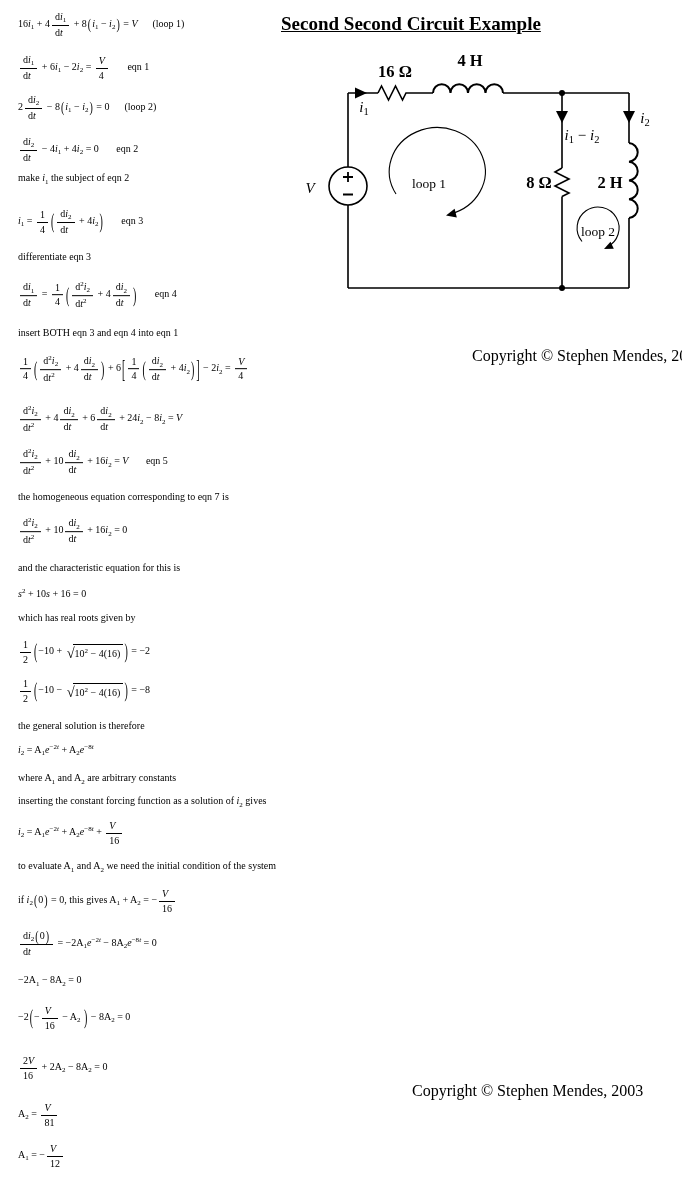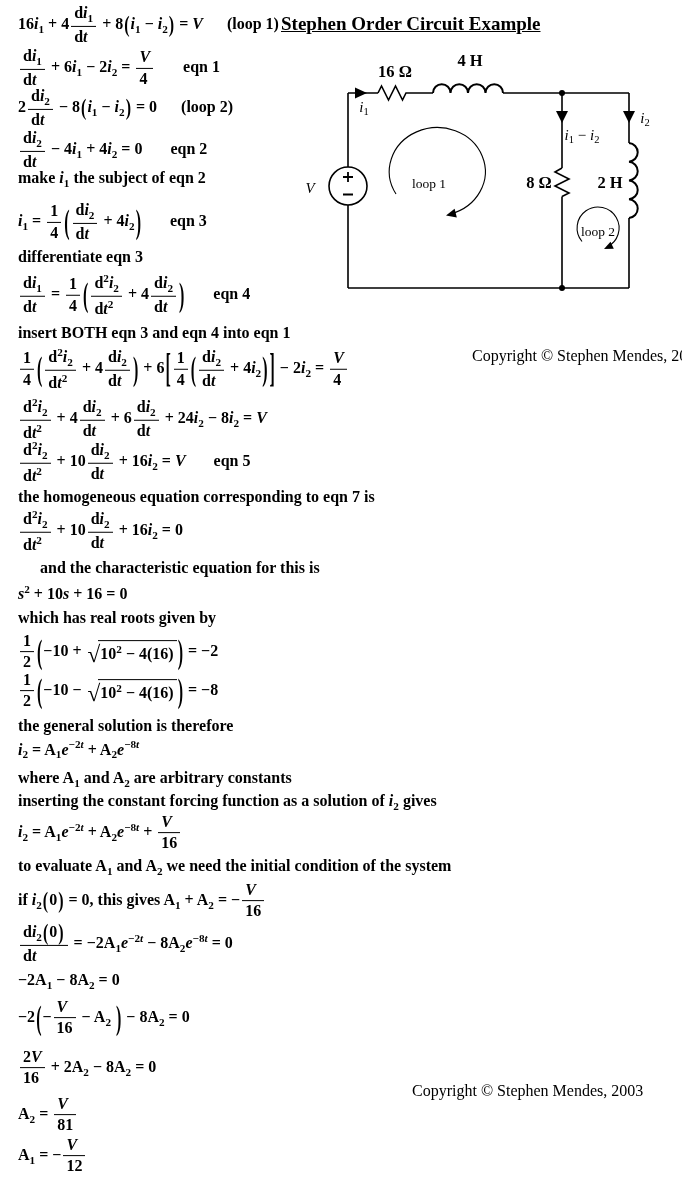--- a/index.html
+++ b/index.html
@@ -4,21 +4,21 @@
 <style>
   html,body{margin:0;padding:0;background:#fff;}
   body{width:682px;height:1182px;position:relative;overflow:hidden;
        font-family:"Liberation Serif",serif;color:#000;}
   .title{position:absolute;left:281px;top:13px;font-size:19px;font-weight:bold;
          text-decoration:underline;white-space:nowrap;}
   .copyright{position:absolute;font-size:16px;white-space:nowrap;transform:translateY(-50%);}
   .copyright.top{left:472px;top:356px;}
   .copyright.bottom{left:412px;top:1091px;}
   .eqline{position:absolute;transform:translateY(-50%);white-space:nowrap;
-          font-size:16px;line-height:1.15;font-weight:bold;}
+          font-size:10px;line-height:1.15;}
   .clabel{position:absolute;transform:translate(-50%,-50%);font-size:15px;white-space:nowrap;}
   .clabel.bold{font-weight:bold;font-size:16.5px;}
   .clabel.small{font-size:13.5px;}
   
   .mi{font-style:italic;}
   .ms{font-size:70%;}
   .msub{vertical-align:-0.35em;}
   .msup{vertical-align:0.55em;}
   .frac{display:inline-block;vertical-align:middle;text-align:left;margin:0 2px;}
   .frac>.num{display:block;border-bottom:1px solid #000;padding:0 3px 1px;}
@@ -26,21 +26,21 @@
   .bigd{display:inline-block;vertical-align:middle;transform:scaleY(var(--s,2.15));
         margin:0 1px;line-height:1;}
   .sqrt{display:inline-flex;vertical-align:middle;align-items:stretch;margin-left:2px;}
   .rad{font-size:1.45em;line-height:0.8;align-self:flex-end;margin-right:-2px;}
   .sqb{border-top:1.4px solid #000;padding:2px 3px 0 2px;}
   svg{position:absolute;left:0;top:0;}
 </style>
 </head>
 <body>
 
-<div class="title">Stephen Order Circuit Example</div>
+<div class="title">Second Second Circuit Example</div>
 
 <svg width="682" height="400" viewBox="0 0 682 400">
   <g stroke="#000" stroke-width="1.6" fill="none">
     <path d="M348,93 H378 M412,93 H433 M503,93 H629
              M348,93 V167 M348,205 V288 M348,288 H629
              M629,93 V143 M629,218 V288
              M562,93 V168 M562,196.5 V288"></path>
     <path d="M378,93 L381.5,86 L388.5,100 L395.5,86 L402.5,100 L406,93 L412,93"></path>
     <path stroke-width="2" d="M433,93 a8.75,8.75 0 0 1 17.5,0 a8.75,8.75 0 0 1 17.5,0 a8.75,8.75 0 0 1 17.5,0 a8.75,8.75 0 0 1 17.5,0"></path>
     <path d="M562,168 L555,172 L569,179 L555,186 L569,193 L562,196.5"></path>
@@ -84,21 +84,21 @@
     <div class="eqline" style="left: 18px; top: 179px;"><span class="m">make <span class="mi">i</span><span class="ms msub">1</span> the subject of eqn 2</span></div>
     <div class="eqline" style="left: 18px; top: 222px;"><span class="m"><span class="mi">i</span><span class="ms msub">1</span> = <span class="frac"><span class="num">1</span><span class="den">4</span></span><span class="bigd" style="--s: 2.15;">(</span><span class="frac"><span class="num">d<span class="mi">i</span><span class="ms msub">2</span></span><span class="den">d<span class="mi">t</span></span></span> + 4<span class="mi">i</span><span class="ms msub">2</span><span class="bigd" style="--s: 2.15;">)</span>   eqn 3</span></div>
     <div class="eqline" style="left: 18px; top: 257px;"><span class="m">differentiate eqn 3</span></div>
     <div class="eqline" style="left: 18px; top: 295px;"><span class="m"><span class="frac"><span class="num">d<span class="mi">i</span><span class="ms msub">1</span></span><span class="den">d<span class="mi">t</span></span></span> = <span class="frac"><span class="num">1</span><span class="den">4</span></span><span class="bigd" style="--s: 2.15;">(</span><span class="frac"><span class="num">d<span class="ms msup">2</span><span class="mi">i</span><span class="ms msub">2</span></span><span class="den">d<span class="mi">t</span><span class="ms msup">2</span></span></span> + 4<span class="frac"><span class="num">d<span class="mi">i</span><span class="ms msub">2</span></span><span class="den">d<span class="mi">t</span></span></span><span class="bigd" style="--s: 2.15;">)</span>   eqn 4</span></div>
     <div class="eqline" style="left: 18px; top: 333px;"><span class="m">insert BOTH eqn 3 and eqn 4 into eqn 1</span></div>
     <div class="eqline" style="left: 18px; top: 369px;"><span class="m"><span class="frac"><span class="num">1</span><span class="den">4</span></span><span class="bigd" style="--s: 2.15;">(</span><span class="frac"><span class="num">d<span class="ms msup">2</span><span class="mi">i</span><span class="ms msub">2</span></span><span class="den">d<span class="mi">t</span><span class="ms msup">2</span></span></span> + 4<span class="frac"><span class="num">d<span class="mi">i</span><span class="ms msub">2</span></span><span class="den">d<span class="mi">t</span></span></span><span class="bigd" style="--s: 2.15;">)</span> + 6<span class="bigd" style="--s: 2.5;">[</span><span class="frac"><span class="num">1</span><span class="den">4</span></span><span class="bigd" style="--s: 2.15;">(</span><span class="frac"><span class="num">d<span class="mi">i</span><span class="ms msub">2</span></span><span class="den">d<span class="mi">t</span></span></span> + 4<span class="mi">i</span><span class="ms msub">2</span><span class="bigd" style="--s: 2.15;">)</span><span class="bigd" style="--s: 2.5;">]</span> − 2<span class="mi">i</span><span class="ms msub">2</span> = <span class="frac"><span class="num"><span class="mi">V</span></span><span class="den">4</span></span></span></div>
     <div class="eqline" style="left: 18px; top: 419px;"><span class="m"><span class="frac"><span class="num">d<span class="ms msup">2</span><span class="mi">i</span><span class="ms msub">2</span></span><span class="den">d<span class="mi">t</span><span class="ms msup">2</span></span></span> + 4<span class="frac"><span class="num">d<span class="mi">i</span><span class="ms msub">2</span></span><span class="den">d<span class="mi">t</span></span></span> + 6<span class="frac"><span class="num">d<span class="mi">i</span><span class="ms msub">2</span></span><span class="den">d<span class="mi">t</span></span></span> + 24<span class="mi">i</span><span class="ms msub">2</span> − 8<span class="mi">i</span><span class="ms msub">2</span> = <span class="mi">V</span></span></div>
     <div class="eqline" style="left: 18px; top: 462px;"><span class="m"><span class="frac"><span class="num">d<span class="ms msup">2</span><span class="mi">i</span><span class="ms msub">2</span></span><span class="den">d<span class="mi">t</span><span class="ms msup">2</span></span></span> + 10<span class="frac"><span class="num">d<span class="mi">i</span><span class="ms msub">2</span></span><span class="den">d<span class="mi">t</span></span></span> + 16<span class="mi">i</span><span class="ms msub">2</span> = <span class="mi">V</span>   eqn 5</span></div>
     <div class="eqline" style="left: 18px; top: 497px;"><span class="m">the homogeneous equation corresponding to eqn 7 is</span></div>
     <div class="eqline" style="left: 18px; top: 531px;"><span class="m"><span class="frac"><span class="num">d<span class="ms msup">2</span><span class="mi">i</span><span class="ms msub">2</span></span><span class="den">d<span class="mi">t</span><span class="ms msup">2</span></span></span> + 10<span class="frac"><span class="num">d<span class="mi">i</span><span class="ms msub">2</span></span><span class="den">d<span class="mi">t</span></span></span> + 16<span class="mi">i</span><span class="ms msub">2</span> = 0</span></div>
-    <div class="eqline" style="left: 18px; top: 568px; margin-left: 22px;"><span class="m">and the characteristic equation for this is</span></div>
+    <div class="eqline" style="left: 18px; top: 568px;"><span class="m">and the characteristic equation for this is</span></div>
     <div class="eqline" style="left: 18px; top: 593px;"><span class="m"><span class="mi">s</span><span class="ms msup">2</span> + 10<span class="mi">s</span> + 16 = 0</span></div>
     <div class="eqline" style="left: 18px; top: 618px;"><span class="m">which has real roots given by</span></div>
     <div class="eqline" style="left: 18px; top: 652px;"><span class="m"><span class="frac"><span class="num">1</span><span class="den">2</span></span><span class="bigd" style="--s: 2.15;">(</span>−10 + <span class="sqrt">
           <span class="rad">√</span>
           <span class="sqb">10<span class="ms msup">2</span> − 4(16)</span>
         </span><span class="bigd" style="--s: 2.15;">)</span> = −2</span></div>
     <div class="eqline" style="left: 18px; top: 691px;"><span class="m"><span class="frac"><span class="num">1</span><span class="den">2</span></span><span class="bigd" style="--s: 2.15;">(</span>−10 − <span class="sqrt">
           <span class="rad">√</span>
           <span class="sqb">10<span class="ms msup">2</span> − 4(16)</span>
         </span><span class="bigd" style="--s: 2.15;">)</span> = −8</span></div>

